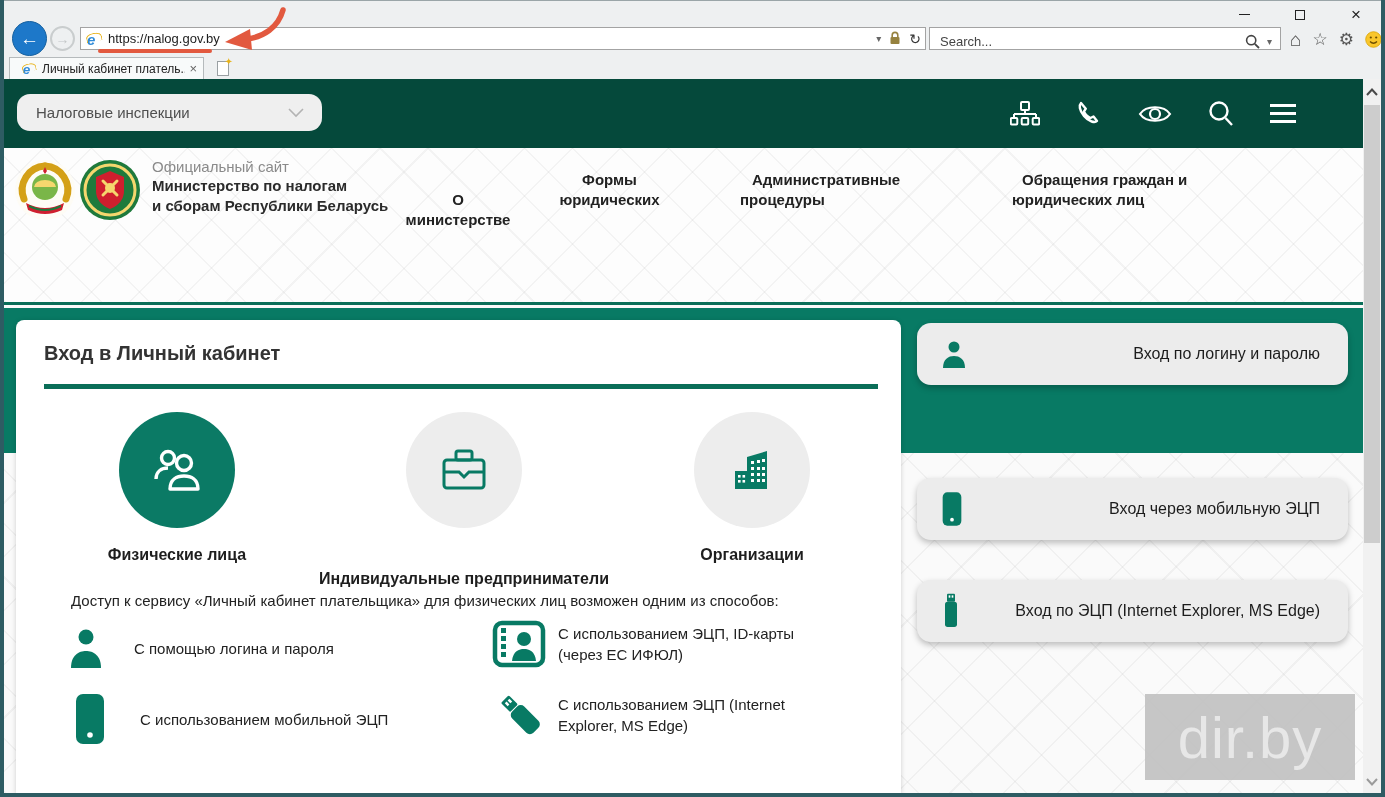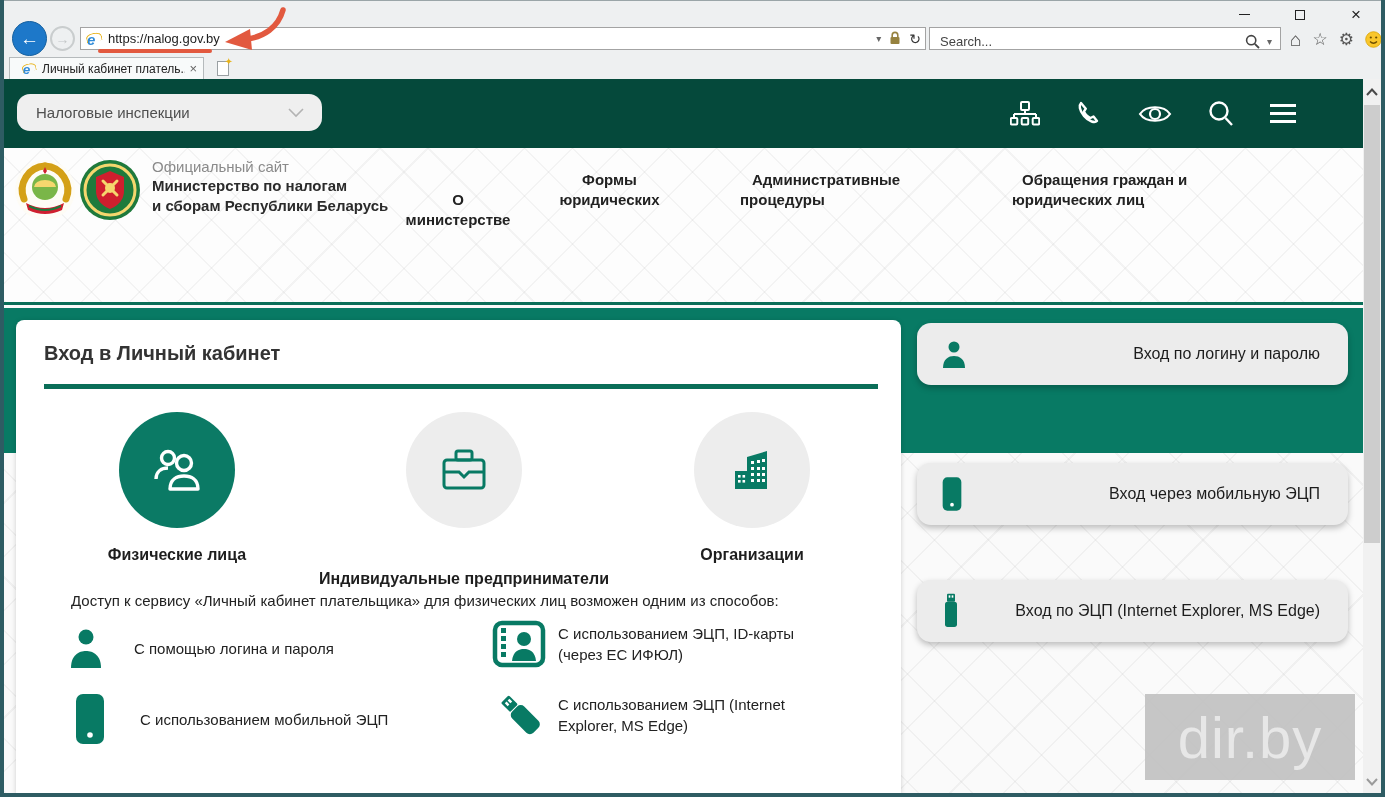--- a/index.html
+++ b/index.html
@@ -108,21 +108,21 @@
   .m-item { position:absolute; display:flex; align-items:center; }
   .m-icon-box { width:66px; display:flex; justify-content:flex-start; align-items:center; }
   .m-text { font-size:15px; color:#222; line-height:21px; }
   .m1 { left:52px; top:308px; } .m2 { left:476px; top:300px; }
   .m3 { left:58px; top:372px; } .m4 { left:476px; top:368px; }
 
   
   .side-btn { position:absolute; left:913px; width:431px; height:62px; background:#ececec; border-radius:14px;
               box-shadow:0 3px 6px rgba(0,0,0,.25); display:flex; align-items:center; justify-content:space-between;
               padding:0 28px 0 24px; }
-  .sb1 { top:244px; } .sb2 { top:322px; } .sb3 { top:384px;gap:24px; } .sb4 { top:501px; }
+  .sb1 { top:244px; } .sb2 { top:322px; } .sb3 { top:399px;gap:24px; } .sb4 { top:501px; }
   .sb-label { font-size:16px; color:#1c1c1c; }
   .sb-icon-box { width:40px; display:flex; align-items:center; }
 
   .watermark { position:absolute; left:1141px; top:615px; width:210px; height:86px; background:rgba(193,193,193,.92);
                display:flex; align-items:center; justify-content:center; font-size:58px; color:#e7e7e7; letter-spacing:1px; }
 
   
   .scrollbar { position:absolute; left:1359px; top:0; width:18px; height:714px; background:#f1f1f1; z-index:20; }
   .sb-up { position:absolute; left:0; top:4px; width:18px; height:18px; display:flex; align-items:center; justify-content:center; }
   .sb-thumb { position:absolute; left:1px; top:26px; width:16px; height:438px; background:#cdcdcd; }

